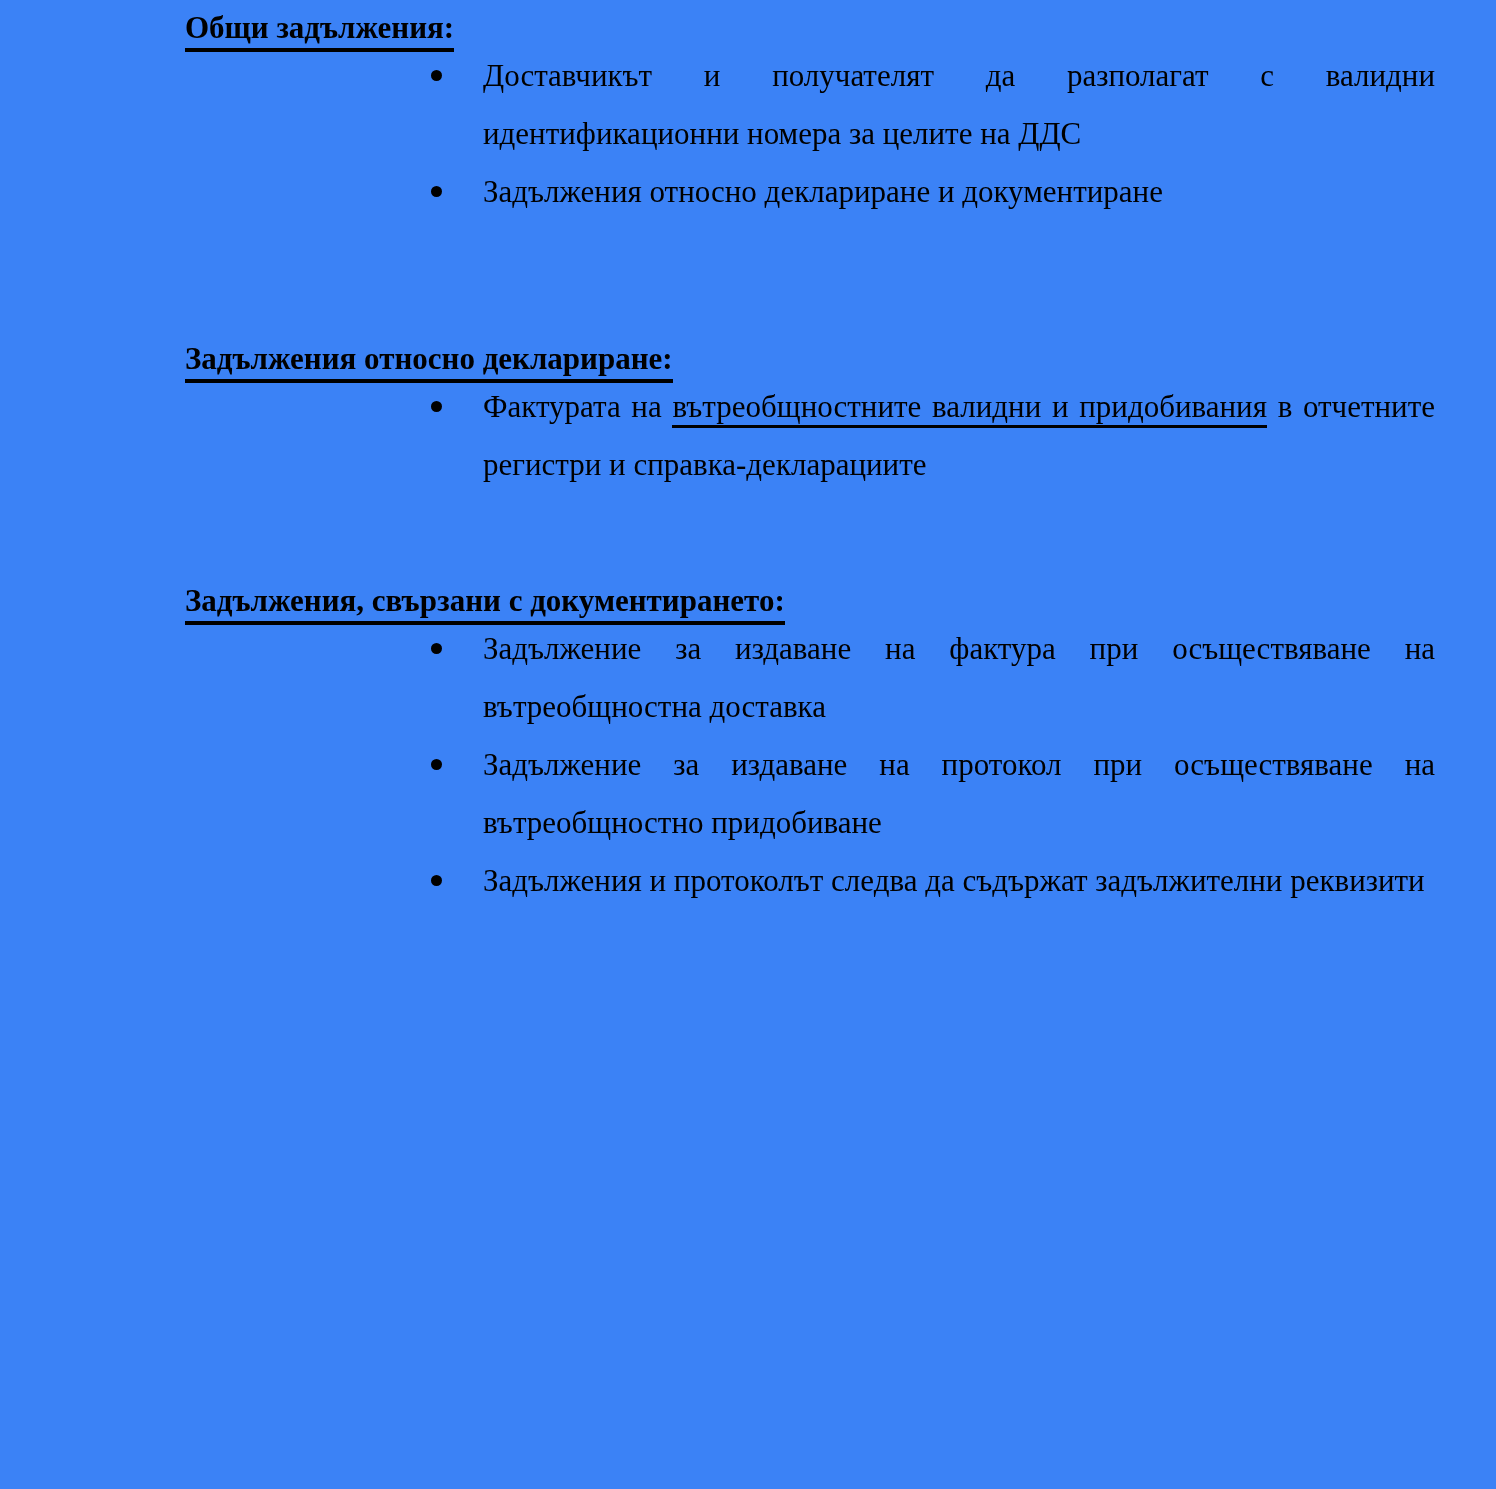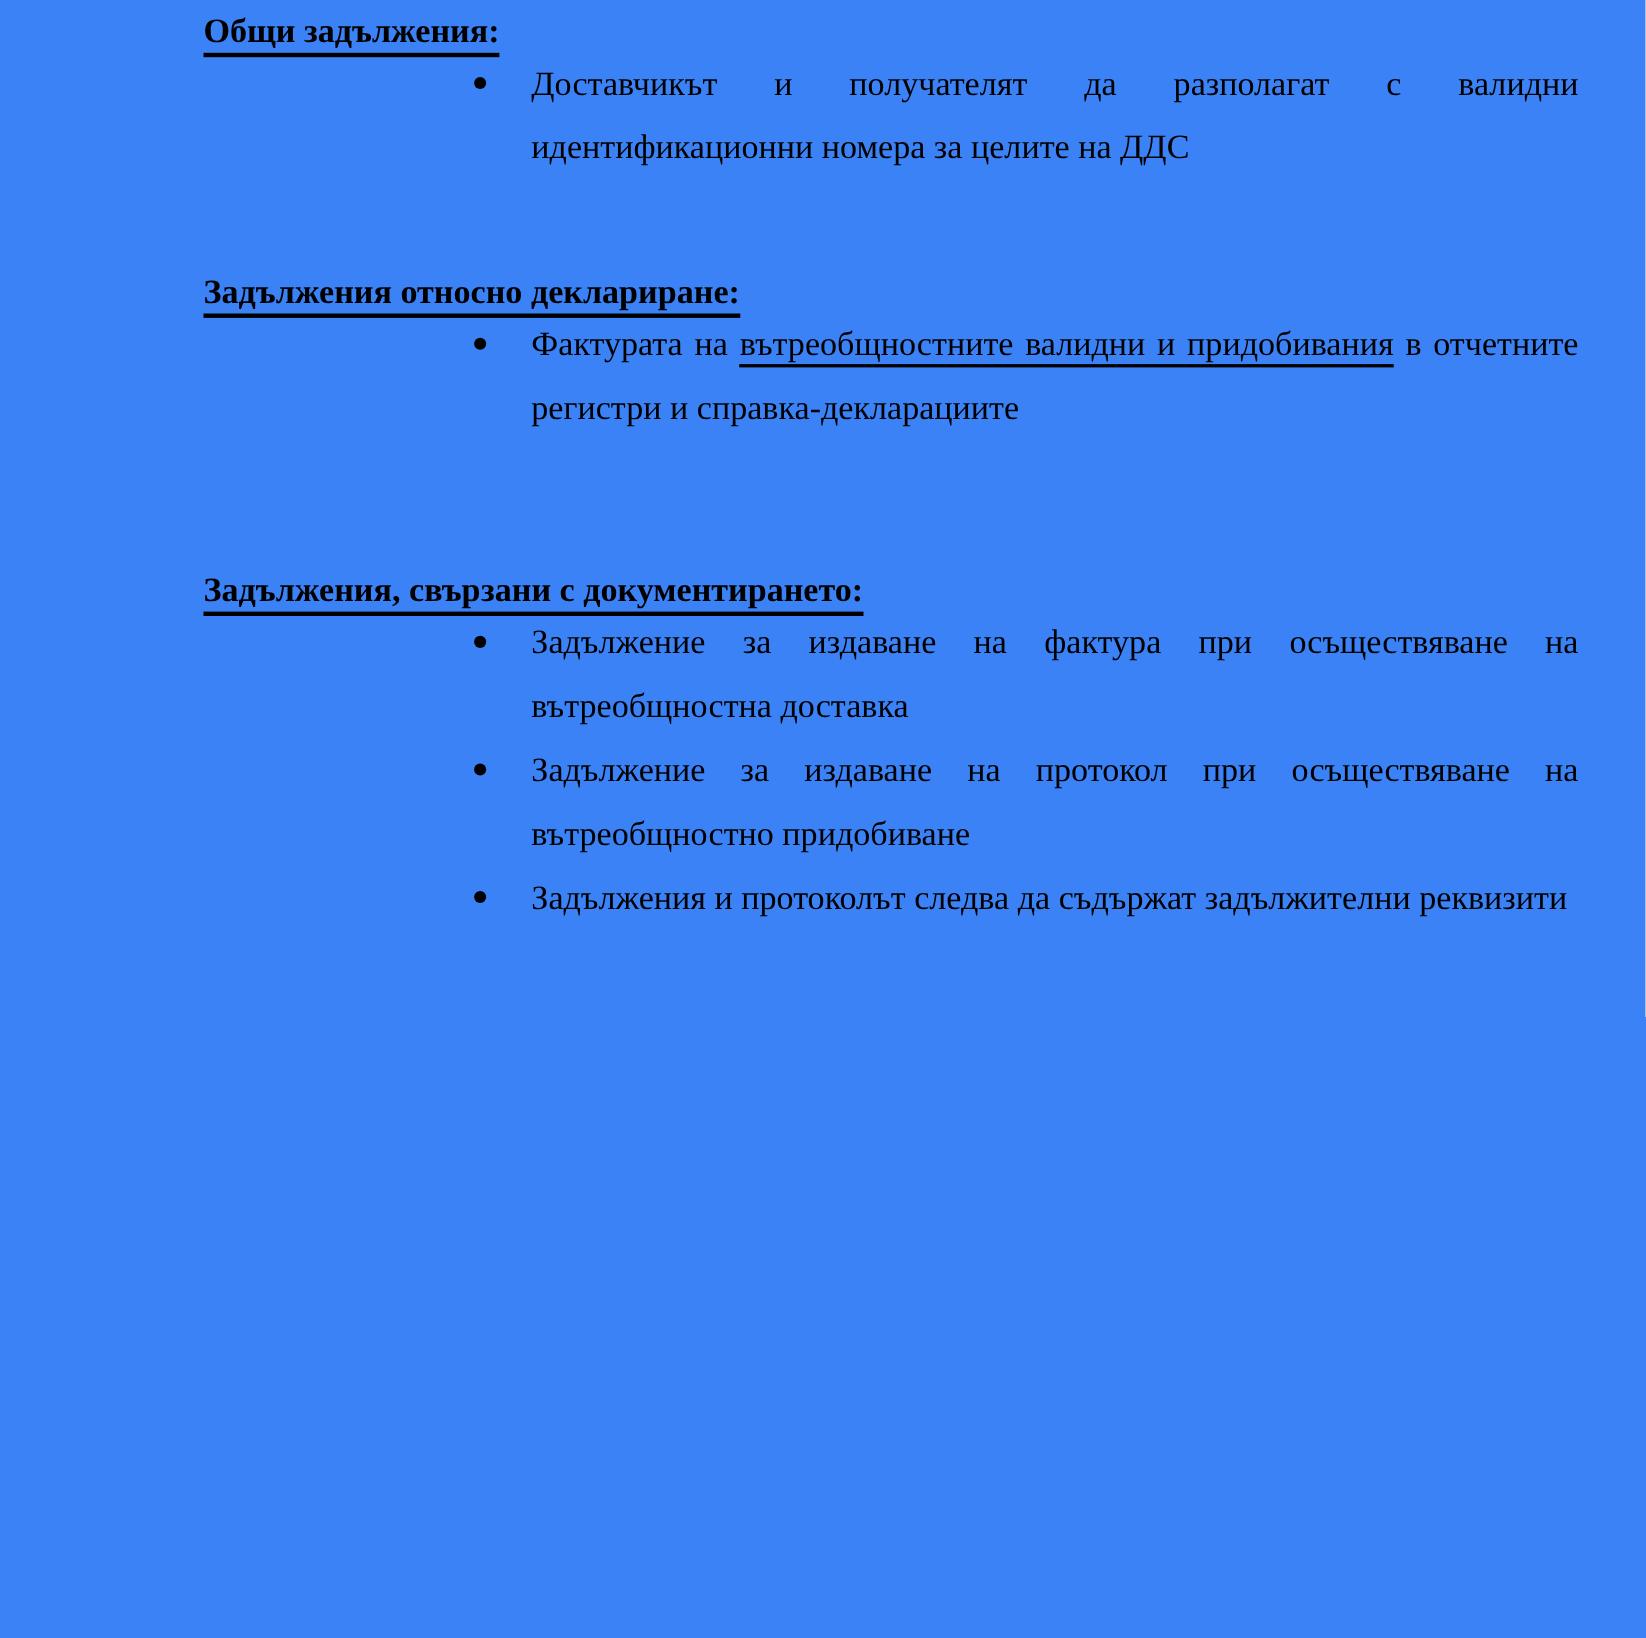--- a/index.html
+++ b/index.html
@@ -20,22 +20,22 @@
     margin: 0 61px 0 185px;
     font-size: 31px;
     line-height: 38px;
     font-weight: 700;
   }
   .heading .u {
     border-bottom: 4px solid #000;
     padding-bottom: 3px;
   }
   .h1 { margin-top: 9px; }
-  .h2 { margin-top: 83px; }
-  .h3 { margin-top: 117px; }
+  .h2 { margin-top: 119px; }
+  .h3 { margin-top: 88px; }
 
   ul.bullets {
     list-style: none;
     margin: 0;
     padding: 0 61px 0 483px;
     font-family: Liberation Serif, serif;
   }
   .bullets-1 { margin-top: 71px; }
   .bullets-2 { margin-top: 72px; }
   .bullets-3 { margin-top: 72px; }
@@ -66,20 +66,21 @@
 </style>
 </head>
 <body>
 
 <div class="page">
 
   <div class="heading h1"><span class="u">Общи задължения:</span></div>
 
   <ul class="bullets bullets-1">
     <li>Доставчикът и получателят да разполагат с валидни идентификационни номера за целите на ДДС</li>
+    <li>Задължения относно деклариране и документиране</li>
   </ul>
 
   <div class="heading h2"><span class="u">Задължения относно деклариране:</span></div>
 
   <ul class="bullets bullets-2">
     <li><span>Фактурата на </span><span class="inline-u">вътреобщностните валидни и придобивания</span><span> в отчетните регистри и справка-декларациите</span></li>
   </ul>
 
   <div class="heading h3"><span class="u">Задължения, свързани с документирането:</span></div>
 

